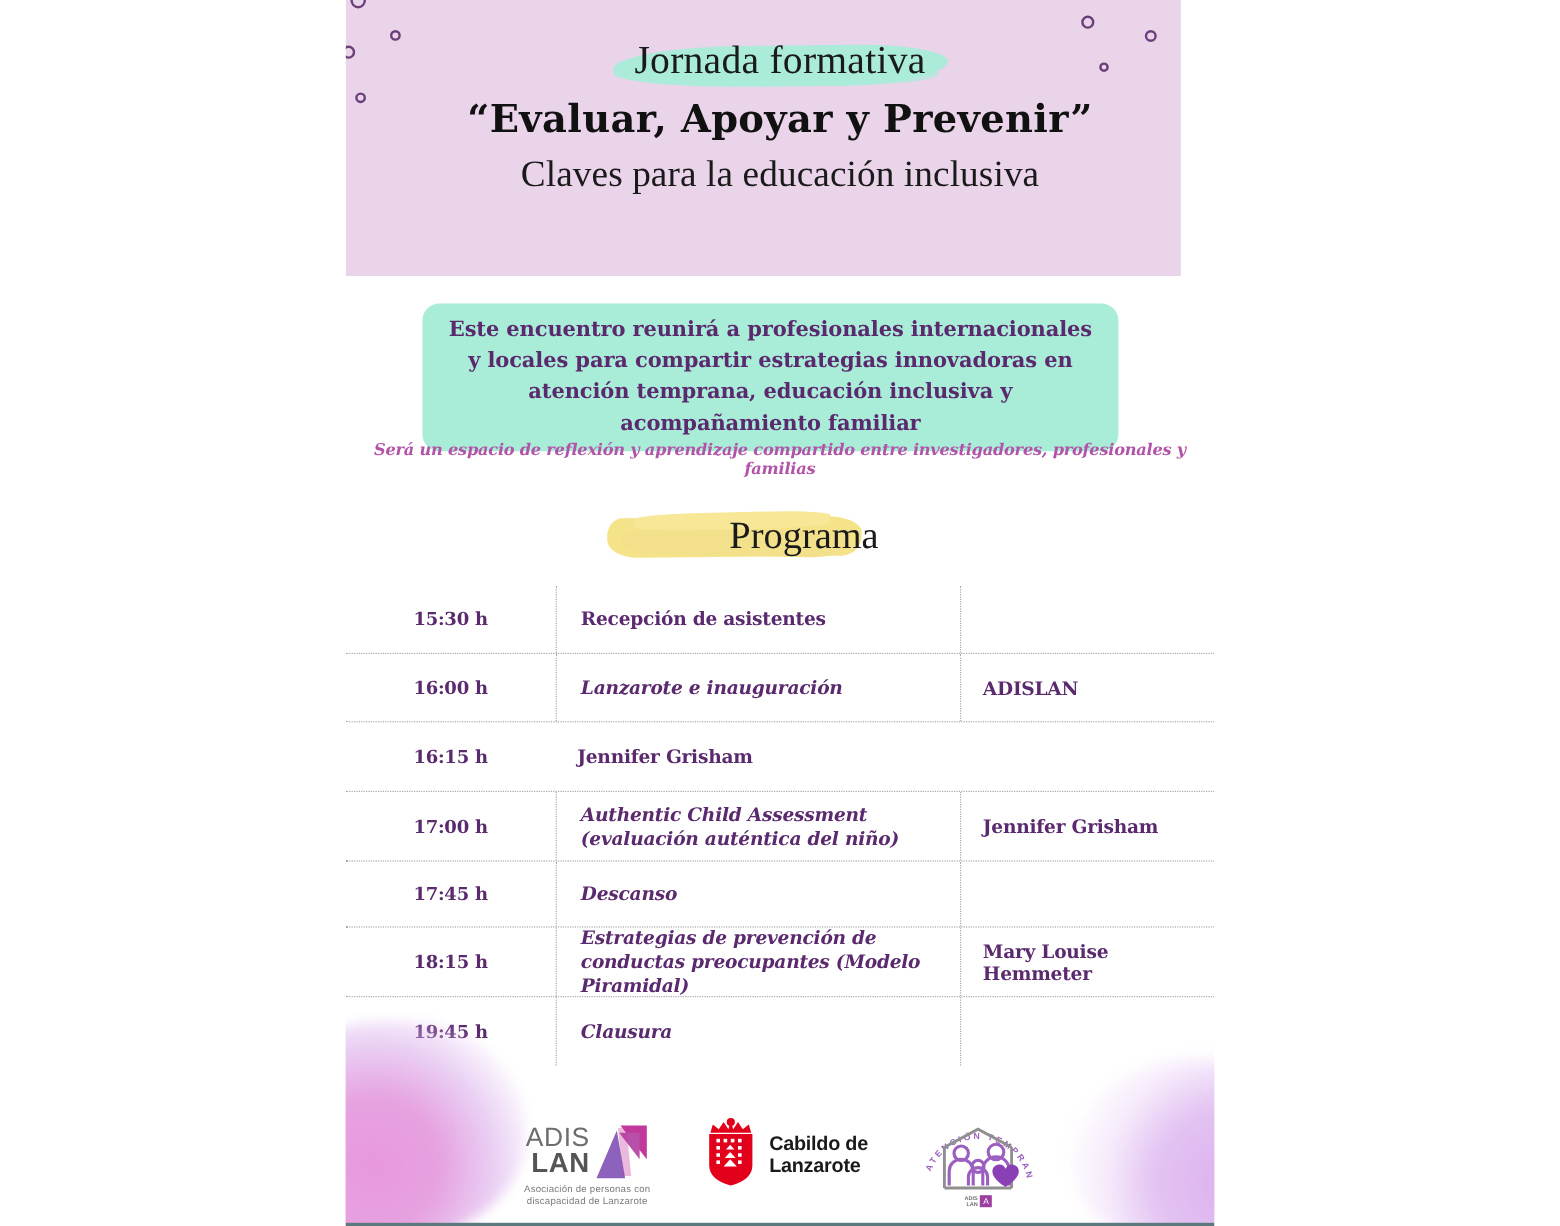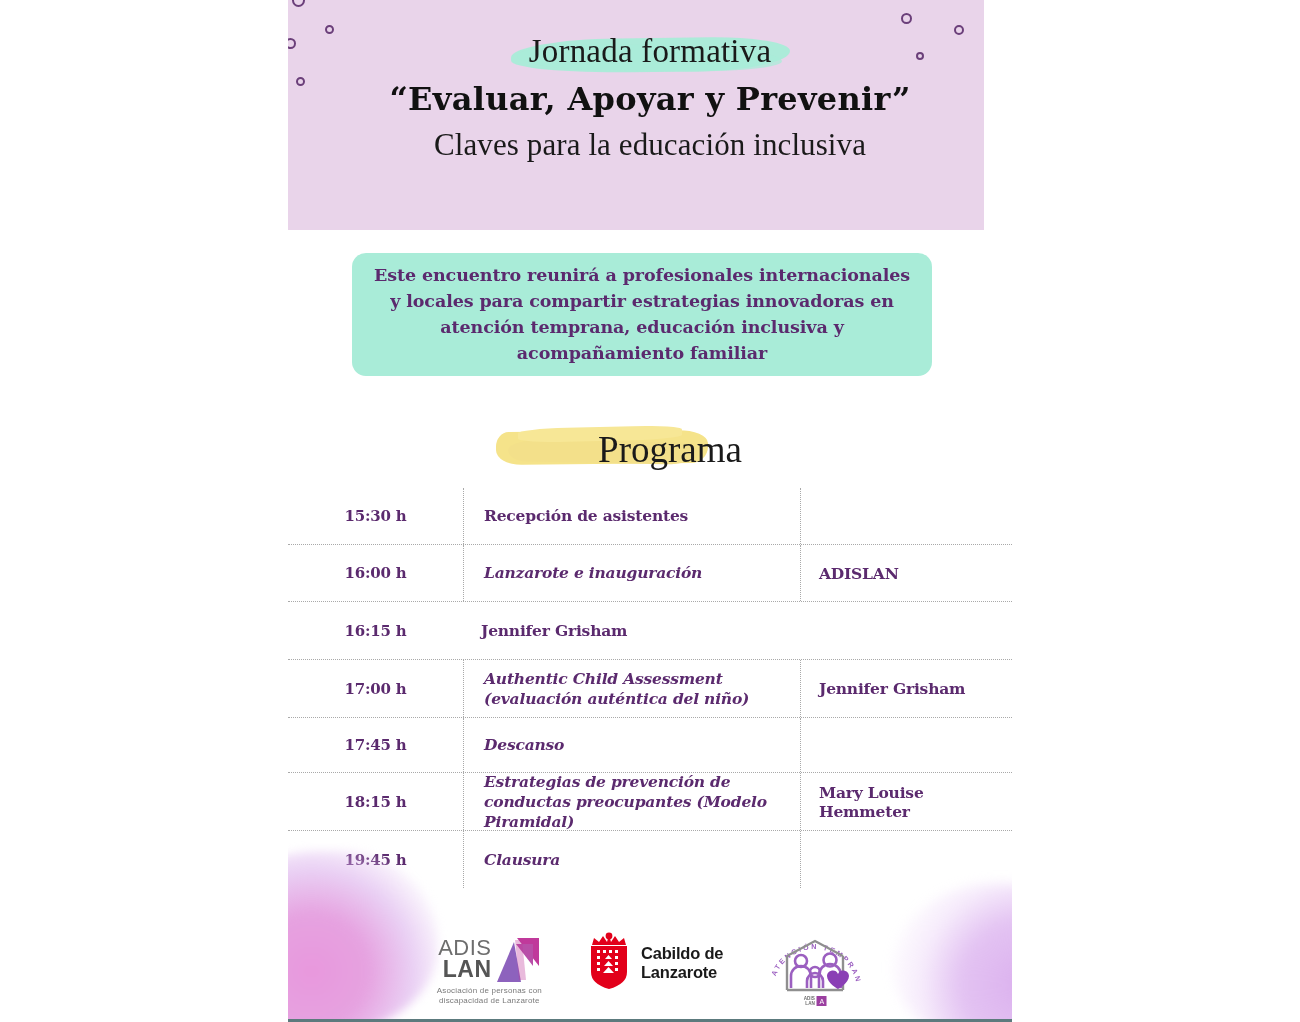--- a/index.html
+++ b/index.html
@@ -177,21 +177,21 @@
     top: -1px;
     width: 164px;
     height: 14px;
     background: #f7e796;
     border-radius: 30%;
     transform: rotate(-1.4deg);
   }
   .programa-text {
     position: relative;
     font-family: "Liberation Serif", "DejaVu Serif", serif;
-    font-size: 37px;
+    font-size: 32px;
     color: #1a1a1a;
     margin-left: 40px;
   }
 
   
   .schedule {
     position: absolute;
     left: 0;
     top: 488px;
     width: 724px;
@@ -367,20 +367,21 @@
       <div class="title-sub">Claves para la educación inclusiva</div>
     </div>
   </div>
 
   <div class="intro-wrap">
     <span class="intro-hl">
       <span class="intro-text">Este encuentro reunirá a profesionales internacionales y locales para compartir estrategias innovadoras en atención temprana, educación inclusiva y acompañamiento familiar</span>
     </span>
   </div>
 
+  <div class="tagline">Será un espacio de reflexión y aprendizaje compartido entre investigadores, profesionales y familias</div>
 
   <div class="programa-wrap">
     <span class="programa-inner">
       <span class="programa-hl"></span>
       <span class="programa-hl b"></span>
       <span class="programa-hl c"></span>
       <span class="programa-text">Programa</span>
     </span>
   </div>
 

